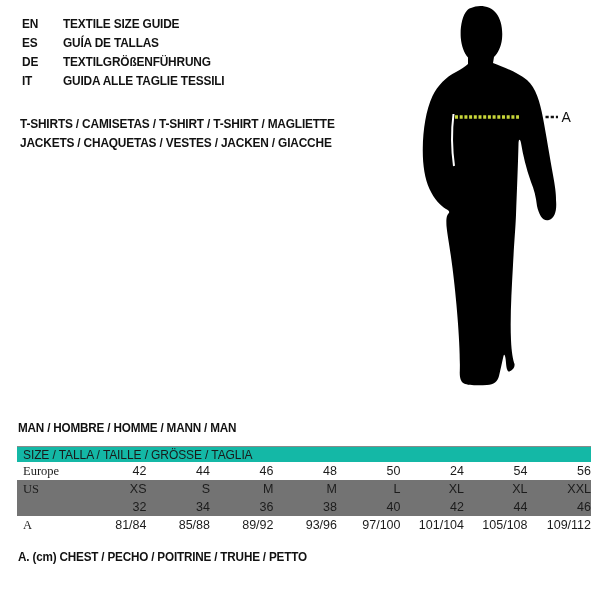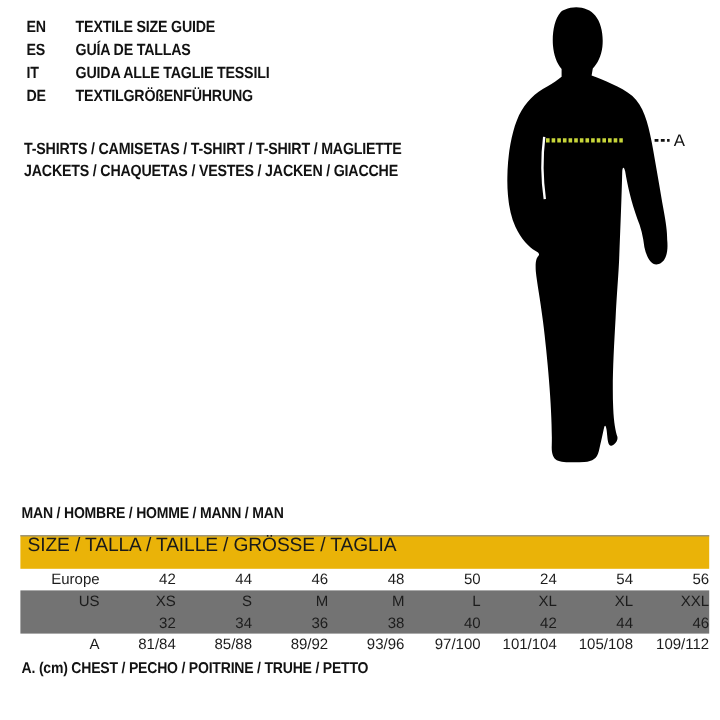--- a/index.html
+++ b/index.html
@@ -22,44 +22,44 @@
   .figure-wrap{position:absolute;left:405px;top:0;width:195px;height:400px;}
 
   
   .section-title{position:absolute;left:18px;top:420px;font-weight:700;font-size:13px;
       letter-spacing:-0.2px;white-space:nowrap;transform:scaleX(0.9);transform-origin:0 0;color:#121212;}
   .footnote{position:absolute;left:18px;top:549px;font-weight:700;font-size:13px;
       letter-spacing:-0.2px;white-space:nowrap;transform:scaleX(0.9);transform-origin:0 0;color:#121212;}
 
   
   .size-table{position:absolute;left:17px;top:446px;width:574px;font-size:12.5px;color:#1c1c1c;}
-  .thead{height:28px;line-height:16px;background:#eab308;border-top:1px solid #8a8a8a;
-      padding-left:6px;font-size:16px;letter-spacing:-0.1px;color:#1a1a1a;box-sizing:border-box;}
+  .thead{height:16px;line-height:16px;background:#14b8a6;border-top:1px solid #8a8a8a;
+      padding-left:6px;font-size:12px;letter-spacing:-0.1px;color:#1a1a1a;box-sizing:border-box;}
   .tr{display:flex;height:18px;line-height:18px;}
   .tr.shaded{background:#737373;}
-  .td-label{width:66px;padding-left:6px;box-sizing:border-box;text-align:right;}
+  .td-label{width:66px;padding-left:6px;box-sizing:border-box;text-align:left;font-family:Liberation Serif, serif;}
   .td{flex:1;text-align:right;}
 </style>
 </head>
 <body>
 
 <div class="page">
 
   <div class="lang-list">
     <div class="lang-row">
       <span class="lang-code">EN</span><span class="lang-label">TEXTILE SIZE GUIDE</span>
     </div>
     <div class="lang-row">
       <span class="lang-code">ES</span><span class="lang-label">GUÍA DE TALLAS</span>
     </div>
     <div class="lang-row">
-      <span class="lang-code">IT</span><span class="lang-label">GUIDA ALLE TAGLIE TESSILI</span>
+      <span class="lang-code">DE</span><span class="lang-label">TEXTILGRÖßENFÜHRUNG</span>
     </div>
     <div class="lang-row">
-      <span class="lang-code">DE</span><span class="lang-label">TEXTILGRÖßENFÜHRUNG</span>
+      <span class="lang-code">IT</span><span class="lang-label">GUIDA ALLE TAGLIE TESSILI</span>
     </div>
   </div>
 
   <div class="categories">
     <div class="category-line">T-SHIRTS / CAMISETAS / T-SHIRT / T-SHIRT / MAGLIETTE</div>
     <div class="category-line">JACKETS / CHAQUETAS / VESTES / JACKEN / GIACCHE</div>
   </div>
 
   <div class="figure-wrap">
     <svg width="195" height="400" viewBox="405 0 195 400" xmlns="http://www.w3.org/2000/svg">

